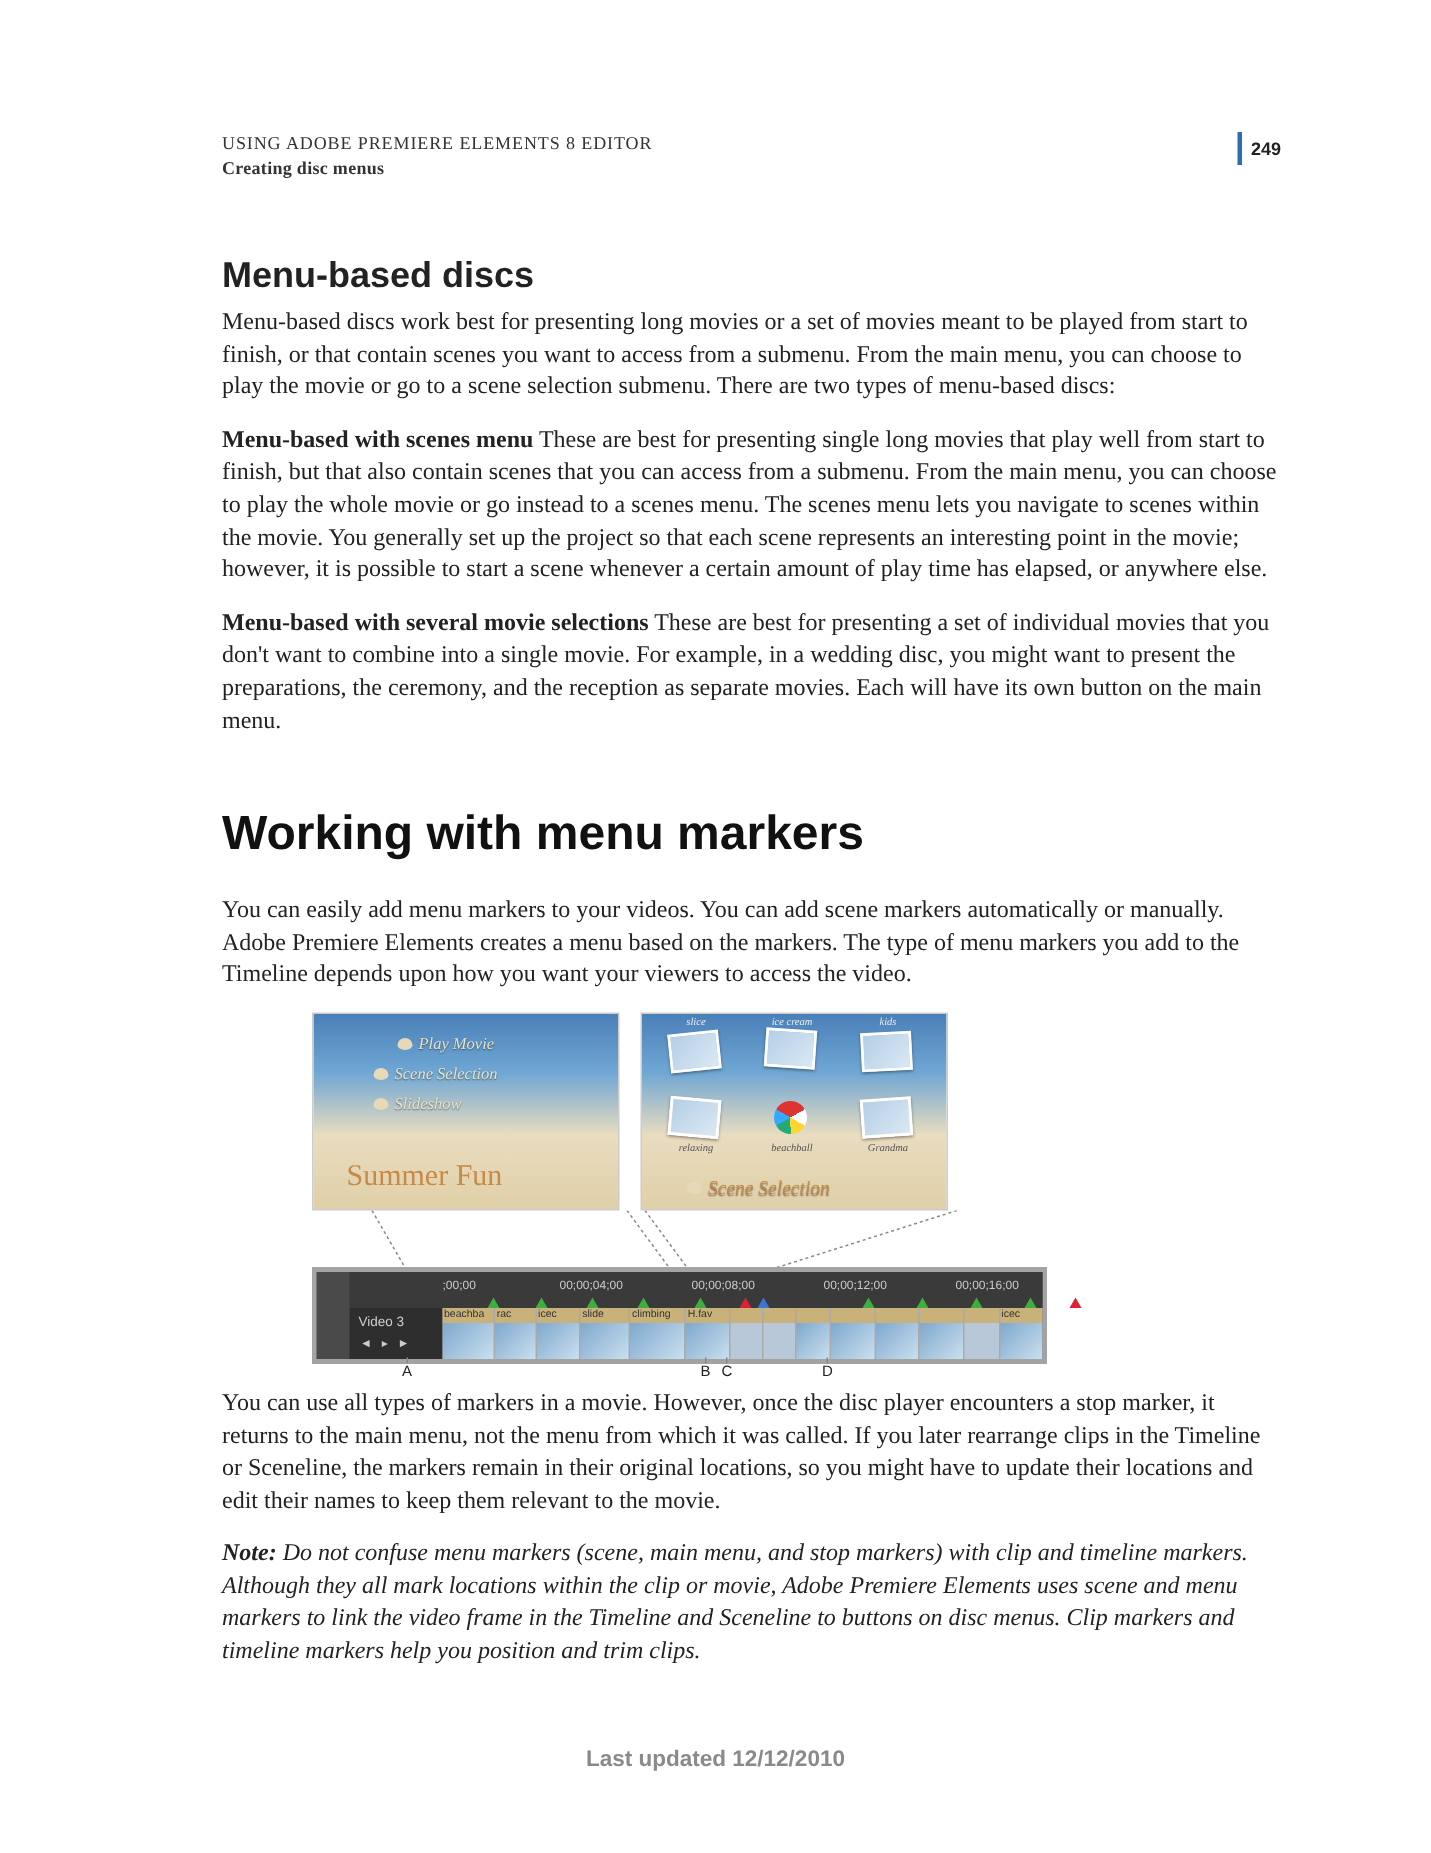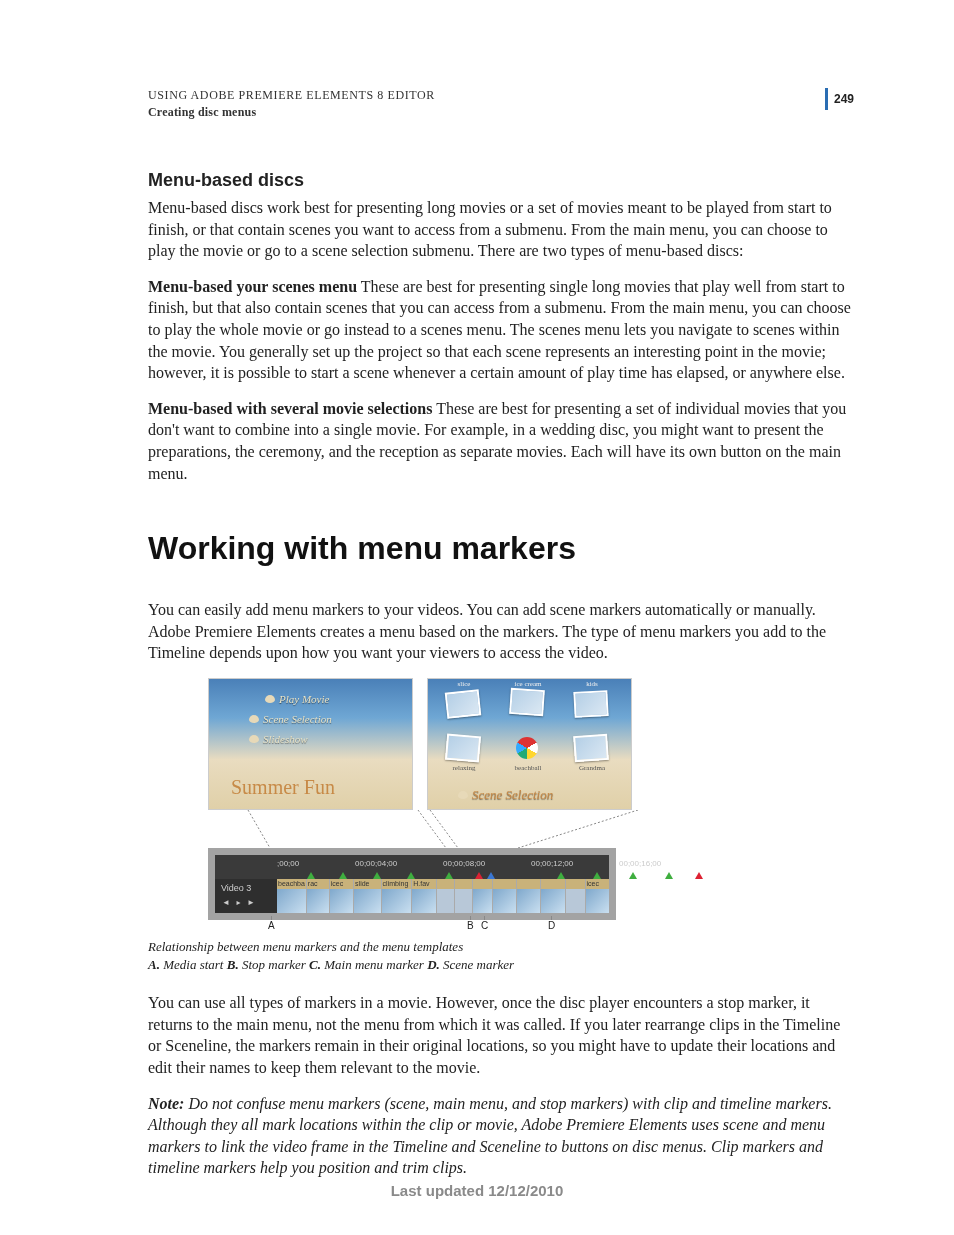--- a/index.html
+++ b/index.html
@@ -5,45 +5,45 @@
   * { box-sizing: border-box; margin: 0; padding: 0; }
   html, body { width: 954px; background: #fff; font-family: "Minion Pro", "Times New Roman", Georgia, serif; color: #222; }
   .page { position: relative; width: 954px; min-height: 1235px; padding: 88px 100px 60px 148px; }
   .running-head { display: flex; align-items: flex-start; justify-content: space-between; margin-bottom: 50px; }
   .rh-left { font-size: 12px; letter-spacing: 0.6px; color: #333; }
   .rh-title { text-transform: uppercase; text-align: center; }
   .rh-sub { font-weight: 700; margin-top: 2px; font-size: 12px; letter-spacing: 0.2px; }
   .page-num-wrap { display: flex; align-items: center; }
   .page-num-bar { width: 3px; height: 22px; background: #2a6db3; margin-right: 6px; }
   .page-num { font-weight: 700; font-size: 12px; color: #222; font-family: "Myriad Pro", Arial, sans-serif; }
-  h3.sec { font-family: "Myriad Pro", Arial, sans-serif; font-weight: 700; font-size: 18px; color: #222; margin-bottom: 6px; }
+  h3.sec { font-family: "Myriad Pro", Arial, sans-serif; font-weight: 700; font-size: 24px; color: #222; margin-bottom: 6px; }
   p.body { font-size: 16px; line-height: 1.35; color: #222; margin-bottom: 14px; }
   .inline-bold { font-weight: 700; }
-  h1.chapter { font-family: "Myriad Pro", Arial, sans-serif; font-weight: 800; font-size: 32px; color: #111; margin-top: 46px; margin-bottom: 32px; }
+  h1.chapter { font-family: "Myriad Pro", Arial, sans-serif; font-weight: 800; font-size: 32px; color: #111; margin-top: 46px; margin-bottom: 22px; }
   h2.topic { font-family: "Myriad Pro", Arial, sans-serif; font-weight: 700; font-size: 21px; color: #222; margin-bottom: 6px; }
   .figure { margin: 14px 0 2px 0; }
   .caption { font-style: italic; font-size: 13px; color: #222; margin: 4px 0 18px 0; line-height: 1.4; }
   .caption .lab { font-weight: 700; font-style: italic; }
   .note-para { font-size: 16px; line-height: 1.35; font-style: italic; color: #222; margin-bottom: 14px; }
   .note-para .note-label { font-weight: 700; }
   .footer { position: absolute; bottom: 54px; left: 0; width: 100%; text-align: center; font-family: "Myriad Pro", Arial, sans-serif; font-weight: 600; color: #8a8a8a; font-size: 15px; }
 
   
   .fig-box { width: 490px; }
   .menus { display: flex; gap: 14px; position: relative; }
   .menu-panel { width: 205px; height: 132px; background: linear-gradient(to bottom, #4a80b8 0%, #6fa7d4 30%, #e9dcc0 62%, #e0d0a8 100%); border: 1px solid #ccc; position: relative; overflow: hidden; }
   .menu-item { position: absolute; font-family: "Comic Sans MS", cursive; font-style: italic; font-size: 11px; color: #e8e3c8; text-shadow: 0 1px 1px rgba(0,0,0,.5); display: flex; align-items: center; gap: 4px; }
   .shell { width: 10px; height: 8px; background: #e7d9b8; border-radius: 50% 50% 50% 50% / 60% 60% 40% 40%; display: inline-block; }
   .menu-title-script { position: absolute; font-family: "Brush Script MT", cursive; color: #c78a47; font-size: 20px; }
   .thumb { position: absolute; border: 2px solid #fff; box-shadow: 0 1px 2px rgba(0,0,0,.4); background: linear-gradient(135deg,#b4cfe6,#dbe8f3); }
-  .thumb-lbl { position: absolute; font-size: 7px; color: #eee; text-align: center; width: 40px; }
+  .thumb-lbl { position: absolute; font-size: 7px; color: #eee; font-style: italic; text-align: center; width: 40px; }
   .ball { position: absolute; width: 22px; height: 22px; border-radius: 50%; background: conic-gradient(#d33 0 60deg,#fff 60deg 120deg,#ffd62e 120deg 180deg,#2a7 180deg 240deg,#3af 240deg 300deg,#d33 300deg 360deg); }
 
   .connectors { position: relative; height: 38px; width: 490px; }
-  .timeline { width: 408px; background: #4a4a4a; border: 7px solid #a3a3a3; }
+  .timeline { width: 490px; background: #4a4a4a; border: 3px solid #a3a3a3; padding-left: 22px; }
   .tl-ruler { height: 24px; background: #3a3a3a; display: flex; align-items: center; padding-left: 62px; position: relative; }
   .tick { position: absolute; color: #ccc; font-size: 8px; font-family: Arial, sans-serif; top: 4px; white-space: nowrap; }
   .mk-row { position: absolute; left: 62px; right: 0; top: 16px; height: 8px; }
   .mk { position: absolute; bottom: 0; width: 0; height: 0; border-left: 4px solid transparent; border-right: 4px solid transparent; }
   .mk.green { border-bottom: 7px solid #3fae3f; }
   .mk.red { border-bottom: 7px solid #d23; }
   .mk.blue { border-bottom: 7px solid #3a76d2; }
   .tl-tracks { display: flex; }
   .tl-label { width: 62px; background: #2e2e2e; color: #cfcfcf; font-size: 9px; font-family: Arial, sans-serif; padding: 4px 4px 2px 6px; }
   .tl-strip { flex: 1; height: 34px; display: flex; gap: 1px; background: #aaa; overflow: hidden; }
@@ -69,21 +69,21 @@
     <div class="page-num-wrap">
       <div class="page-num-bar"></div>
       <div class="page-num">249</div>
     </div>
   </div>
 
   <h3 class="sec">Menu-based discs</h3>
   <p class="body">Menu-based discs work best for presenting long movies or a set of movies meant to be played from start to finish, or that contain scenes you want to access from a submenu. From the main menu, you can choose to play the movie or go to a scene selection submenu. There are two types of menu-based discs:</p>
 
   <p class="body">
-    <span class="inline-bold">Menu-based your scenes menu</span>
+    <span class="inline-bold">Menu-based with scenes menu</span>
     <span>  </span><span>These are best for presenting single long movies that play well from start to finish, but that also contain scenes that you can access from a submenu. From the main menu, you can choose to play the whole movie or go instead to a scenes menu. The scenes menu lets you navigate to scenes within the movie. You generally set up the project so that each scene represents an interesting point in the movie; however, it is possible to start a scene whenever a certain amount of play time has elapsed, or anywhere else.</span>
   </p>
 
   <p class="body">
     <span class="inline-bold">Menu-based with several movie selections</span>
     <span>  </span><span>These are best for presenting a set of individual movies that you don't want to combine into a single movie. For example, in a wedding disc, you might want to present the preparations, the ceremony, and the reception as separate movies. Each will have its own button on the main menu.</span>
   </p>
 
   <h1 class="chapter">Working with menu markers</h1>
 
@@ -233,27 +233,20 @@
         <span class="lettertick" style="left:63px;"></span>
         <span class="letter" style="left:60px;">A</span>
         <span class="lettertick" style="left:262px;"></span>
         <span class="letter" style="left:259px;">B</span>
         <span class="lettertick" style="left:276px;"></span>
         <span class="letter" style="left:273px;">C</span>
         <span class="lettertick" style="left:343px;"></span>
         <span class="letter" style="left:340px;">D</span>
       </div>
     </div>
-    <div class="caption">
-      <span>Relationship between menu markers and the menu templates</span><br>
-      <span class="lab">A.</span><span> Media start  </span>
-      <span class="lab">B.</span><span> Stop marker  </span>
-      <span class="lab">C.</span><span> Main menu marker  </span>
-      <span class="lab">D.</span><span> Scene marker</span>
-    </div>
   </div>
 
   <p class="body">You can use all types of markers in a movie. However, once the disc player encounters a stop marker, it returns to the main menu, not the menu from which it was called. If you later rearrange clips in the Timeline or Sceneline, the markers remain in their original locations, so you might have to update their locations and edit their names to keep them relevant to the movie.</p>
 
   <p class="note-para">
     <span class="note-label">Note:</span><span> Do not confuse menu markers (scene, main menu, and stop markers) with clip and timeline markers. Although they all mark locations within the clip or movie, Adobe Premiere Elements uses scene and menu markers to link the video frame in the Timeline and Sceneline to buttons on disc menus. Clip markers and timeline markers help you position and trim clips.</span>
   </p>
 
   <div class="footer">Last updated 12/12/2010</div>
 </div>

